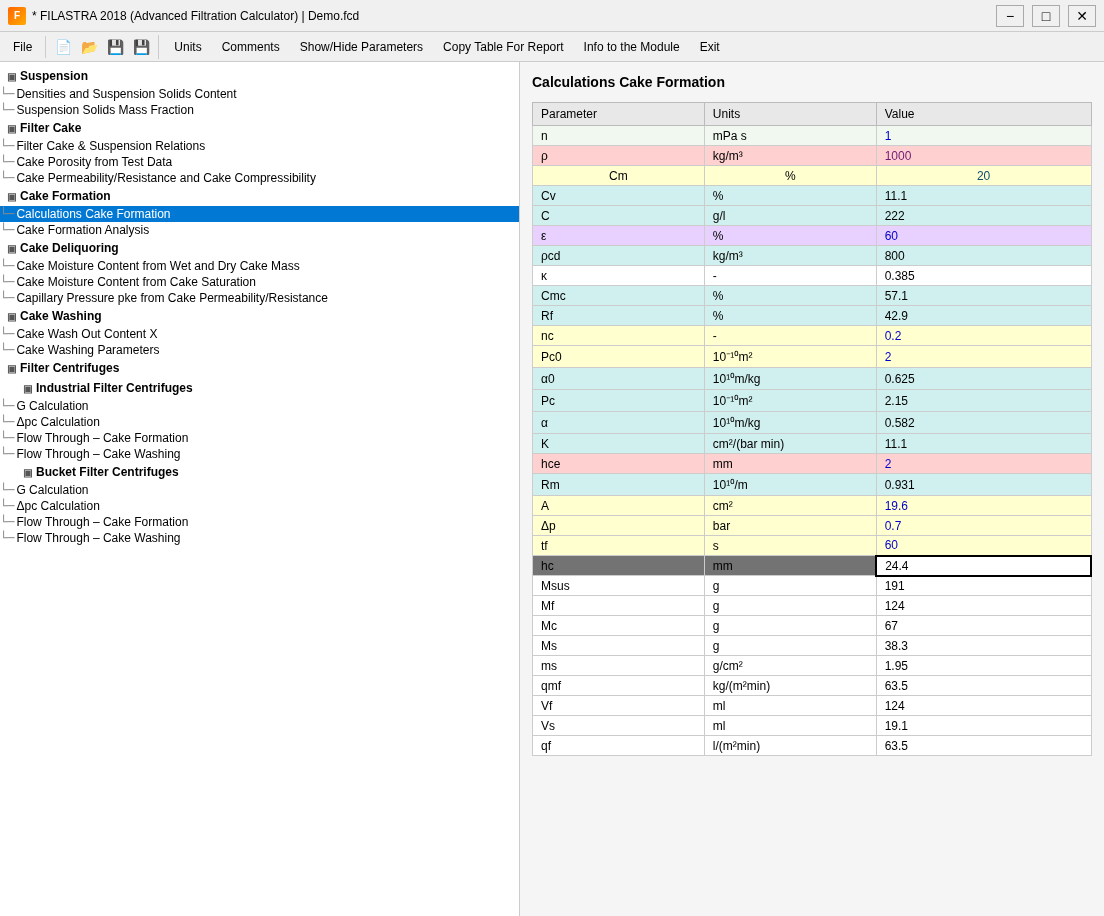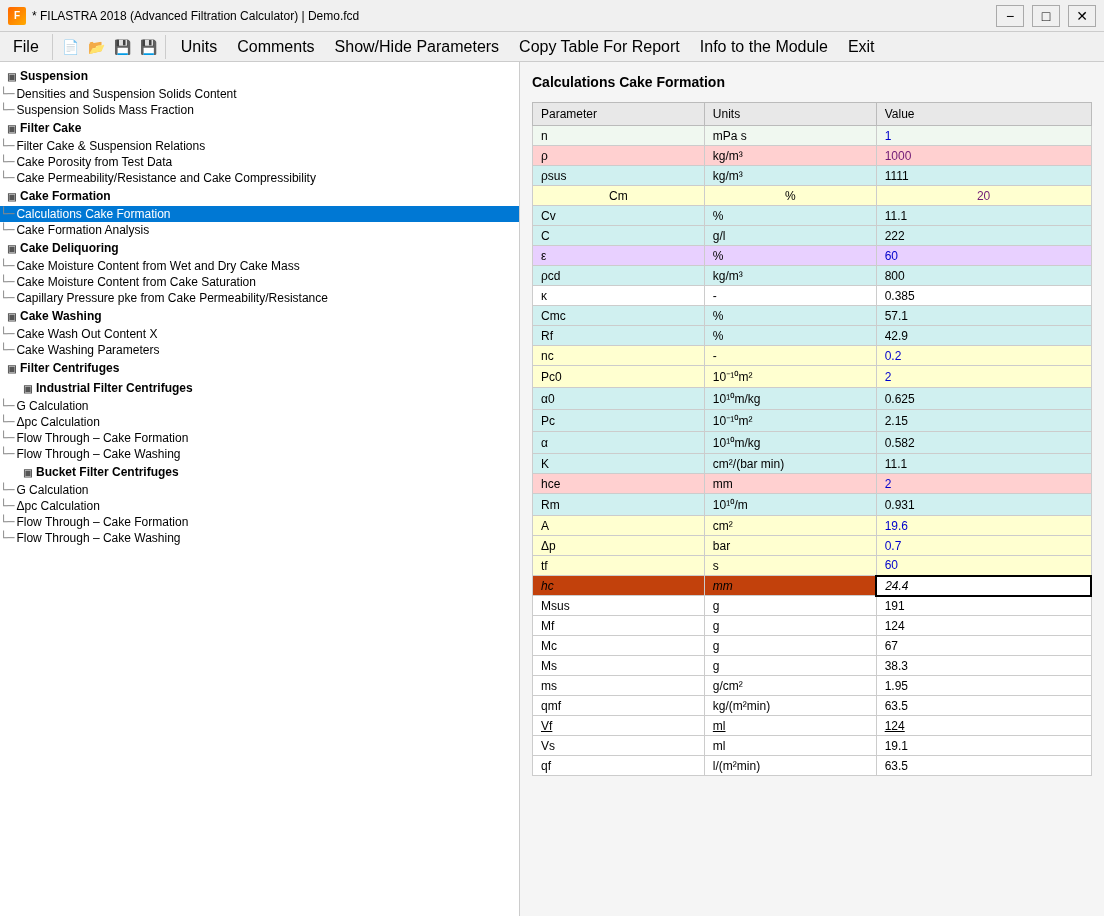--- a/index.html
+++ b/index.html
@@ -79,21 +79,21 @@
       border: 1px solid transparent;
       border-radius: 2px;
       font-size: 14px;
     }
     .menu-item {
       padding: 3px 8px;
       cursor: pointer;
       border: 1px solid transparent;
       border-radius: 2px;
       color: #000;
-      font-size: 16px;
+      font-size: 12px;
     }
 
     
     .main-layout {
       display: flex;
       height: calc(916px - 62px);
     }
 
     
     .left-panel {
@@ -353,29 +353,24 @@
       <tr style="background: rgb(240, 248, 240);">
             <td>n</td>
             <td>mPa s</td>
             <td style="color: rgb(0, 0, 204);">1</td>
           </tr>
           <tr style="background: rgb(255, 208, 208);">
             <td>ρ</td>
             <td>kg/m³</td>
             <td style="color: #701a75;">1000</td>
           </tr>
-          <tr style="background: rgb(208, 240, 240);">
-            <td>ρsus</td>
-            <td>kg/m³</td>
-            <td>1111</td>
-          </tr>
           <tr style="background: rgb(255, 255, 208); text-align: center;">
             <td>Cm</td>
             <td>%</td>
-            <td style="color: #701a75;">20</td>
+            <td style="color: #0c4a6e;">20</td>
           </tr>
           <tr style="background: rgb(208, 240, 240);">
             <td>Cv</td>
             <td>%</td>
             <td>11.1</td>
           </tr>
           <tr style="background: rgb(208, 240, 240);">
             <td>C</td>
             <td>g/l</td>
             <td>222</td>
@@ -453,21 +448,21 @@
           <tr style="background: rgb(255, 255, 208);">
             <td>Δp</td>
             <td>bar</td>
             <td style="color: rgb(0, 0, 204);">0.7</td>
           </tr>
           <tr style="background: rgb(255, 255, 208);">
             <td>tf</td>
             <td>s</td>
             <td style="color: rgb(0, 0, 204);">60</td>
           </tr>
-          <tr style="background: #c2410c; font-style: italic;">
+          <tr style="background: #737373;">
             <td>hc</td>
             <td>mm</td>
             <td style="border: 2px solid rgb(0, 0, 0); background: white;">24.4</td>
           </tr>
           <tr style="background: rgb(255, 255, 255);">
             <td>Msus</td>
             <td>g</td>
             <td>191</td>
           </tr>
           <tr style="background: rgb(255, 255, 255); margin-top: 35px;">
@@ -488,21 +483,21 @@
           <tr style="background: rgb(255, 255, 255);">
             <td>ms</td>
             <td>g/cm²</td>
             <td>1.95</td>
           </tr>
           <tr style="background: rgb(255, 255, 255);">
             <td>qmf</td>
             <td>kg/(m²min)</td>
             <td>63.5</td>
           </tr>
-          <tr style="background: rgb(255, 255, 255); text-decoration: underline;">
+          <tr style="background: rgb(255, 255, 255);">
             <td>Vf</td>
             <td>ml</td>
             <td>124</td>
           </tr>
           <tr style="background: rgb(255, 255, 255);">
             <td>Vs</td>
             <td>ml</td>
             <td>19.1</td>
           </tr>
           <tr style="background: rgb(255, 255, 255);">

